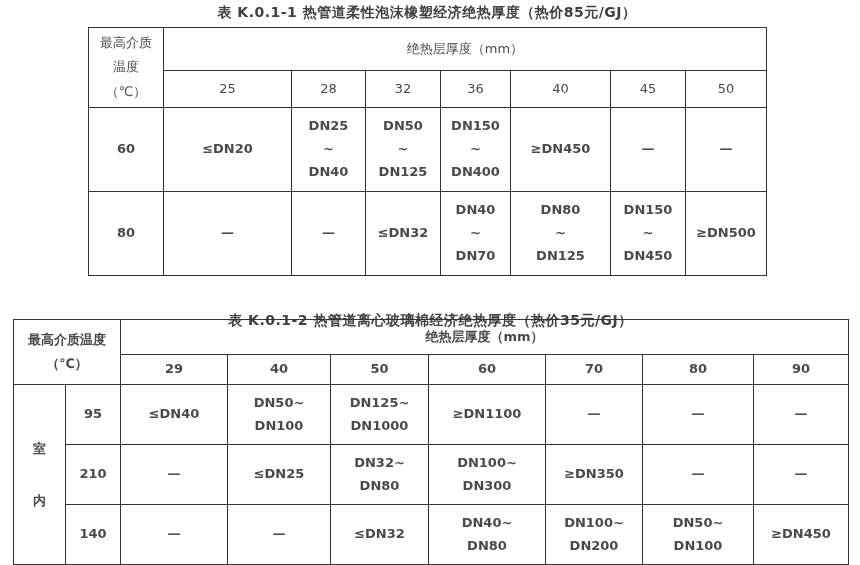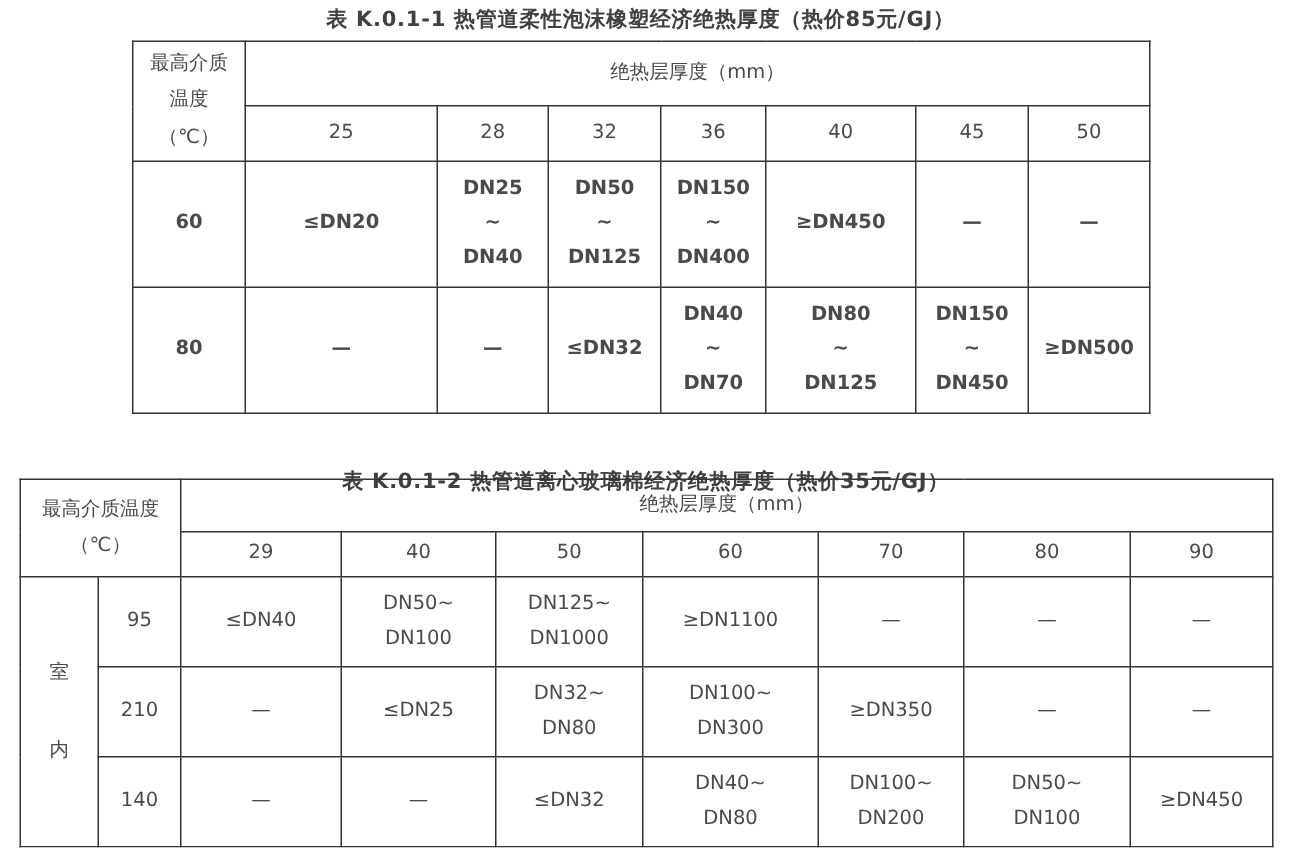--- a/index.html
+++ b/index.html
@@ -22,21 +22,21 @@
   }
   #title1 { left: 88px; top: 4px;   width: 678px; }
   #title2 { left: 13px; top: 312px; width: 835px; }
 
   table {
     position: absolute;
     border-collapse: collapse;
     table-layout: fixed;
   }
   #table1 { left: 88px; top: 27px;  width: 678px; }
-  #table2 { left: 13px; top: 319px; width: 835px; }
+  #table2 { left: 13px; top: 319px; width: 835px; font-weight: bold; }
 
   td {
     border: 1px solid #333333;
     text-align: center;
     vertical-align: middle;
     font-size: 13px;
     color: #4a4a4a;
     white-space: pre-line;
     line-height: 1.75;
     padding: 2px;

